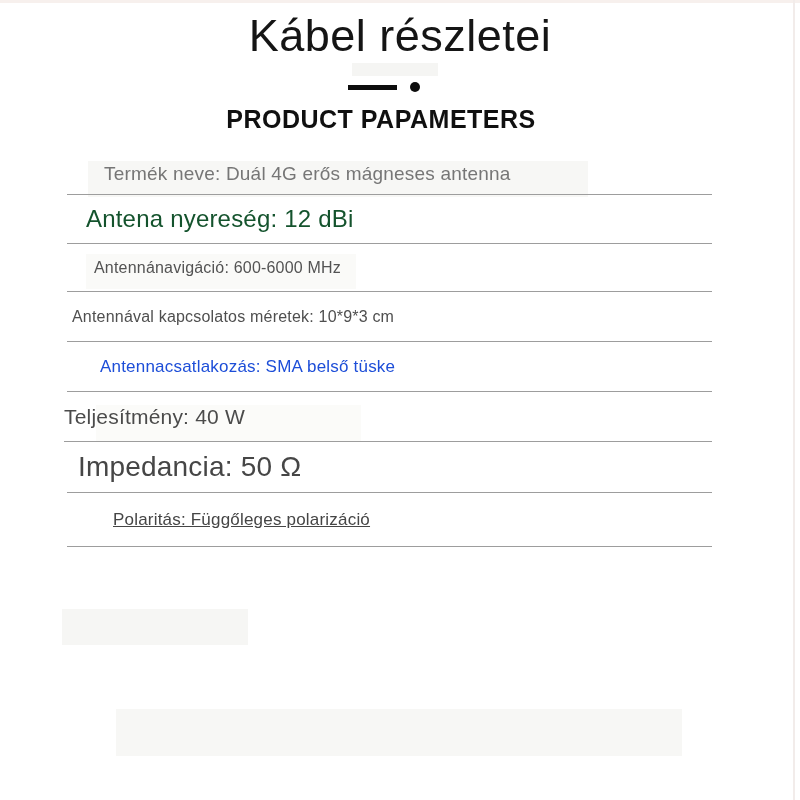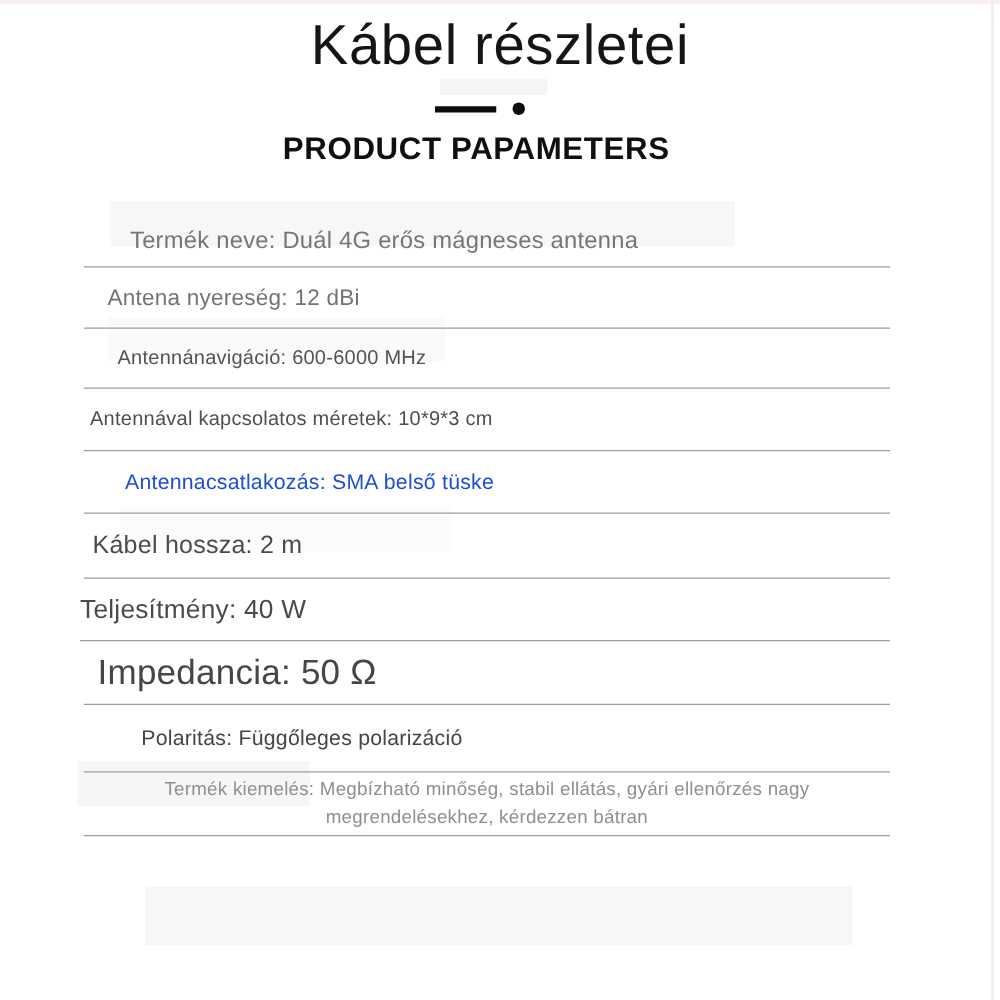--- a/index.html
+++ b/index.html
@@ -44,39 +44,39 @@
     border-radius: 50%; background: #0d0d0d; z-index: 1;
   }
   .subtitle {
     position: absolute; left: 0; top: 105px; width: 800px;
     text-align: center; transform: translateX(-19px);
     font-size: 25px; font-weight: 700; letter-spacing: 0.5px;
     color: #101010; z-index: 1;
   }
 
   .spec-list {
-    position: absolute; left: 67px; top: 172px; width: 645px; z-index: 1;
+    position: absolute; left: 67px; top: 153px; width: 645px; z-index: 1;
   }
   .row {
     display: flex; align-items: center;
     border-bottom: 1px solid #9d9d9d;
     color: #4f4f4f; letter-spacing: 0.2px;
     background: transparent;
   }
   .r1  { height: 42px; padding-left: 37px; font-size: 19px; color: #767676; }
-  .r2  { height: 49px; padding-left: 19px; font-size: 18px; color: #737373; }
+  .r2  { height: 49px; padding-left: 19px; font-size: 24px; color: #14532d; }
   .r3  { height: 48px; padding-left: 27px; font-size: 16px; color: #535353; }
   .r4  { height: 50px; padding-left: 5px;  font-size: 16px; color: #4f4f4f; }
   .r5  { height: 50px; padding-left: 33px; font-size: 17px; color: #1d4ed8; }
   .r6  { height: 53px; padding-left: 45px; font-size: 17px; color: #4f4f4f; }
   .r7  { height: 52px; padding-left: 7px;  font-size: 20px; color: #4b4b4b; }
   .r8  { height: 50px; padding-left: 0;    margin-left: -3px; padding-right: 3px; font-size: 21px; color: #4b4b4b; }
   .r9  { height: 51px; padding-left: 11px; font-size: 28px; color: #464646; }
   .r10 { height: 50px; padding-left: 19px; font-size: 14px; color: #565656; }
-  .r11 { height: 54px; padding-left: 46px; font-size: 17px; color: #454545; }
+  .r11 { height: 54px; padding-left: 46px; font-size: 17px; color: #454545; text-decoration: underline; }
   .r12 {
     height: 51px; justify-content: center; text-align: center;
     font-size: 15px; line-height: 1.45; color: #8f8f8f;
   }
   .r12 span { display: inline-block; max-width: 575px; }
 </style>
 </head>
 <body>
 
 <div class="page">
@@ -95,22 +95,18 @@
   <div class="dash"></div>
   <div class="dot"></div>
   <div class="subtitle">PRODUCT PAPAMETERS</div>
 
   <div class="spec-list">
     <div class="row r1">Termék neve: Duál 4G erős mágneses antenna</div>
     <div class="row r2">Antena nyereség: 12 dBi</div>
     <div class="row r3">Antennánavigáció: 600-6000 MHz</div>
     <div class="row r4">Antennával kapcsolatos méretek: 10*9*3 cm</div>
     <div class="row r5">Antennacsatlakozás: SMA belső tüske</div>
-    <div class="row r7">Kábel hossza: 2 m</div>
     <div class="row r8">Teljesítmény: 40 W</div>
     <div class="row r9">Impedancia: 50 Ω</div>
     <div class="row r11">Polaritás: Függőleges polarizáció</div>
-    <div class="row r12">
-      <span>Termék kiemelés: Megbízható minőség, stabil ellátás, gyári ellenőrzés nagy megrendelésekhez, kérdezzen bátran</span>
-    </div>
   </div>
 
 </div>
 
 </body></html>

